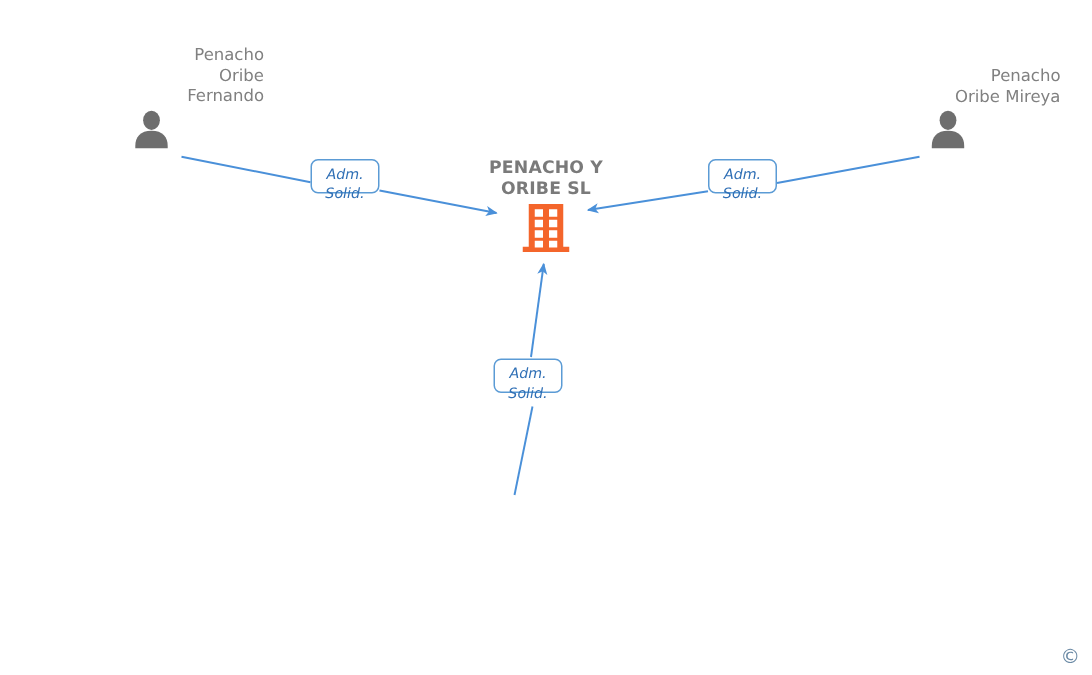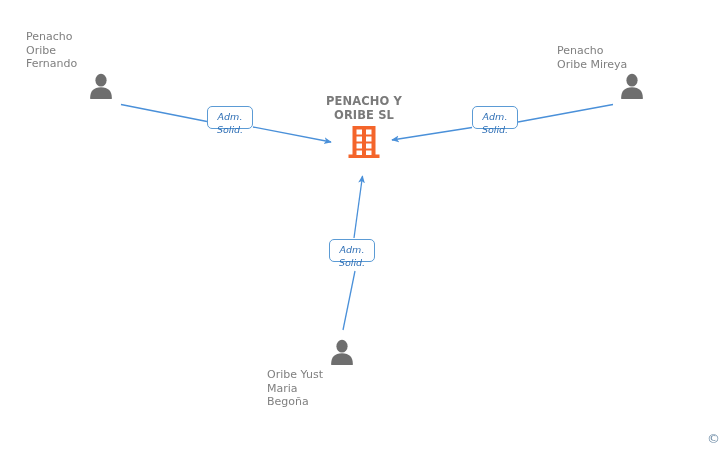--- a/index.html
+++ b/index.html
@@ -24,21 +24,21 @@
     width: 728px;
     height: 450px;
     pointer-events: none;
   }
 
   
   .node {
     position: absolute;
     width: 150px;
     margin-left: -75px;
-    text-align: left;
+    text-align: right;
   }
   .node .label {
     color: #808080;
     font-size: 11px;
     line-height: 13.5px;
     white-space: pre-line;
     font-family: "DejaVu Sans", "Liberation Sans", sans-serif;
   }
   .person-icon {
     display: block;
@@ -139,21 +139,21 @@
 
     <line x1="613" y1="104.5" x2="518" y2="122" stroke="#4a90d9" stroke-width="1.3"></line>
 
     <line x1="472" y1="127.5" x2="392" y2="140" stroke="#4a90d9" stroke-width="1.3" marker-end="url(#arrow-l)"></line>
 
     <line x1="343" y1="330" x2="355" y2="271" stroke="#4a90d9" stroke-width="1.3"></line>
 
     <line x1="354" y1="238" x2="362.5" y2="176" stroke="#4a90d9" stroke-width="1.3" marker-end="url(#arrow-u)"></line>
   </svg>
 
-  <div id="company" style="left:364px; top:95px;">
+  <div id="company" style="left:364px; top:105px;">
     <div class="company-label">PENACHO Y
 ORIBE SL</div>
     <svg class="building-icon" width="32" height="34" viewBox="0 0 32 34" xmlns="http://www.w3.org/2000/svg">
 
       <rect x="4.5" y="1" width="23" height="29" fill="#f4652b"></rect>
 
       <rect x="0.5" y="29.5" width="31" height="3.5" fill="#f4652b"></rect>
 
       <rect x="8.5" y="4.5" width="5.5" height="5" fill="#ffffff"></rect>
       <rect x="18" y="4.5" width="5.5" height="5" fill="#ffffff"></rect>
@@ -179,29 +179,20 @@
 
   <div class="node" style="left:632px; top:44px;">
     <div class="label">Penacho
 Oribe Mireya</div>
     <svg class="person-icon" width="28" height="26" viewBox="0 0 28 26" xmlns="http://www.w3.org/2000/svg">
       <ellipse cx="14" cy="7.2" rx="5.6" ry="6.4" fill="#6e6e6e"></ellipse>
       <path d="M14 14.2 C6.6 14.2 3.2 18.4 3.2 24.2 L3.2 26 L24.8 26 L24.8 24.2 C24.8 18.4 21.4 14.2 14 14.2 Z" fill="#6e6e6e"></path>
     </svg>
   </div>
 
-  <div class="node below" style="left:342px; top:337px;">
-    <svg class="person-icon" width="28" height="26" viewBox="0 0 28 26" xmlns="http://www.w3.org/2000/svg">
-      <ellipse cx="14" cy="7.2" rx="5.6" ry="6.4" fill="#6e6e6e"></ellipse>
-      <path d="M14 14.2 C6.6 14.2 3.2 18.4 3.2 24.2 L3.2 26 L24.8 26 L24.8 24.2 C24.8 18.4 21.4 14.2 14 14.2 Z" fill="#6e6e6e"></path>
-    </svg>
-    <div class="label">Oribe Yust
-Maria
-Begoña</div>
-  </div>
 
   <div class="rel-box" style="left:207px; top:106px;">Adm.
 Solid.</div>
 
   <div class="rel-box" style="left:472px; top:106px;">Adm.
 Solid.</div>
 
   <div class="rel-box" style="left:329px; top:239px;">Adm.
 Solid.</div>
 

